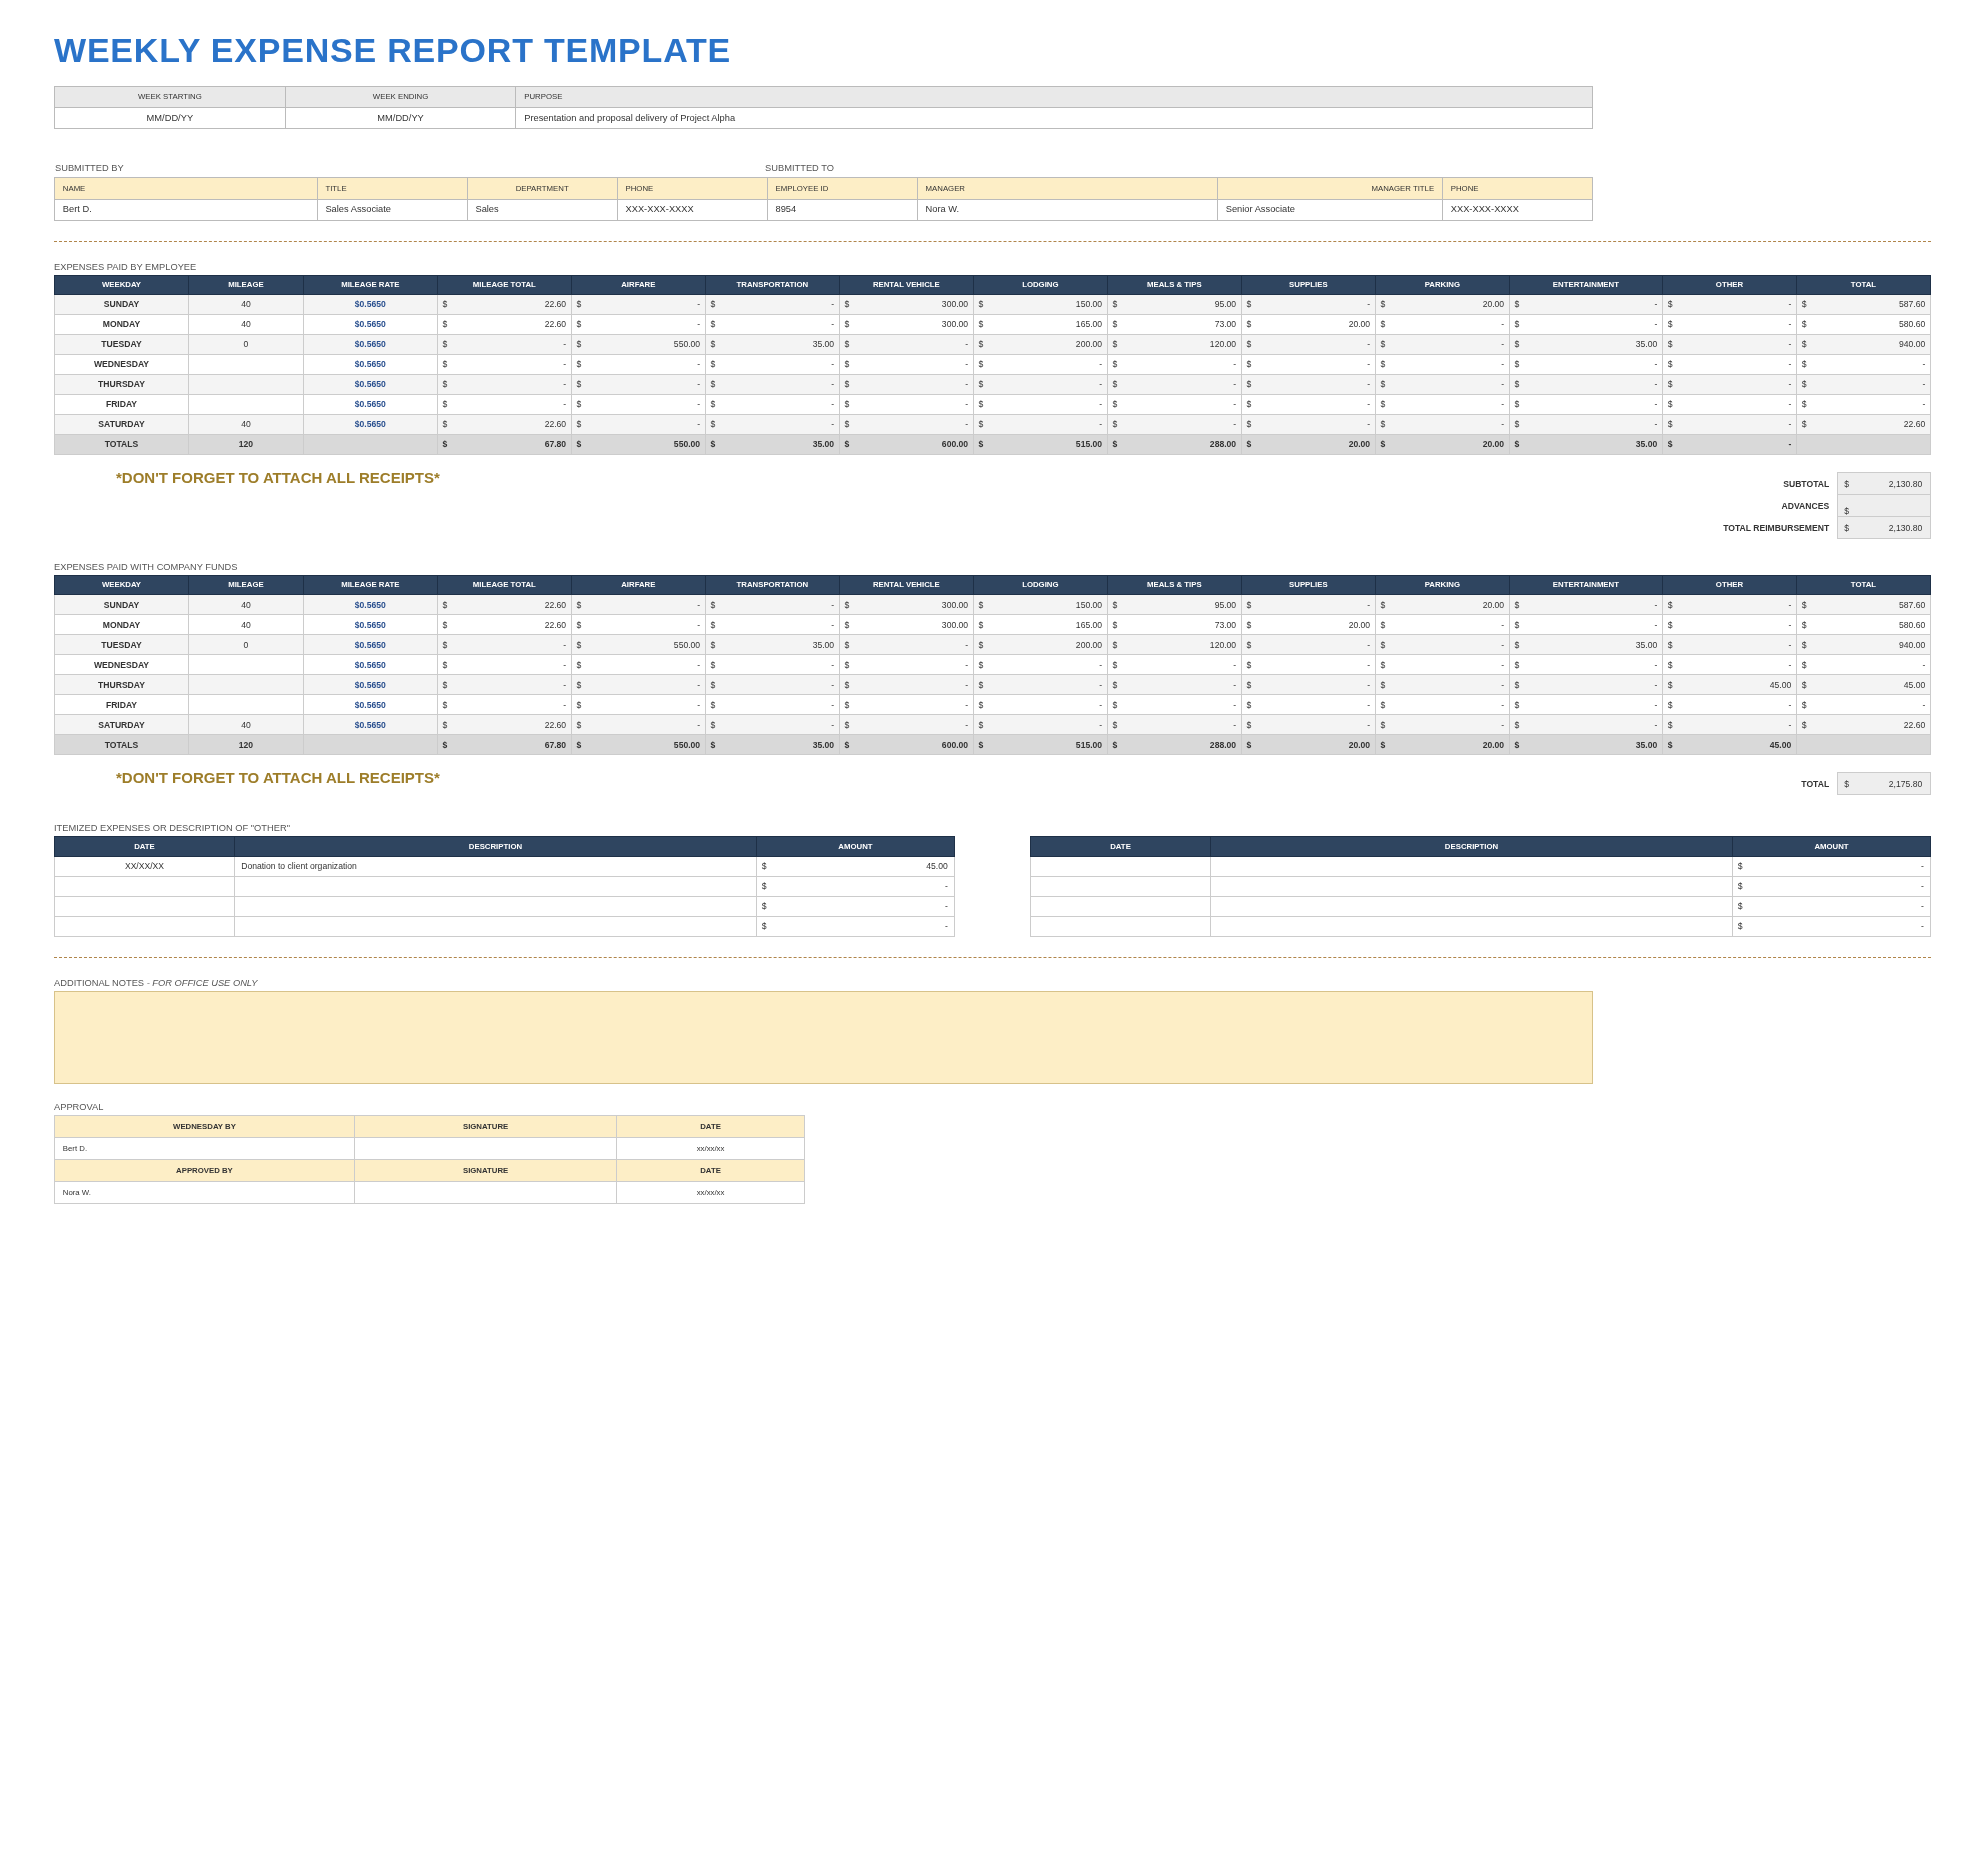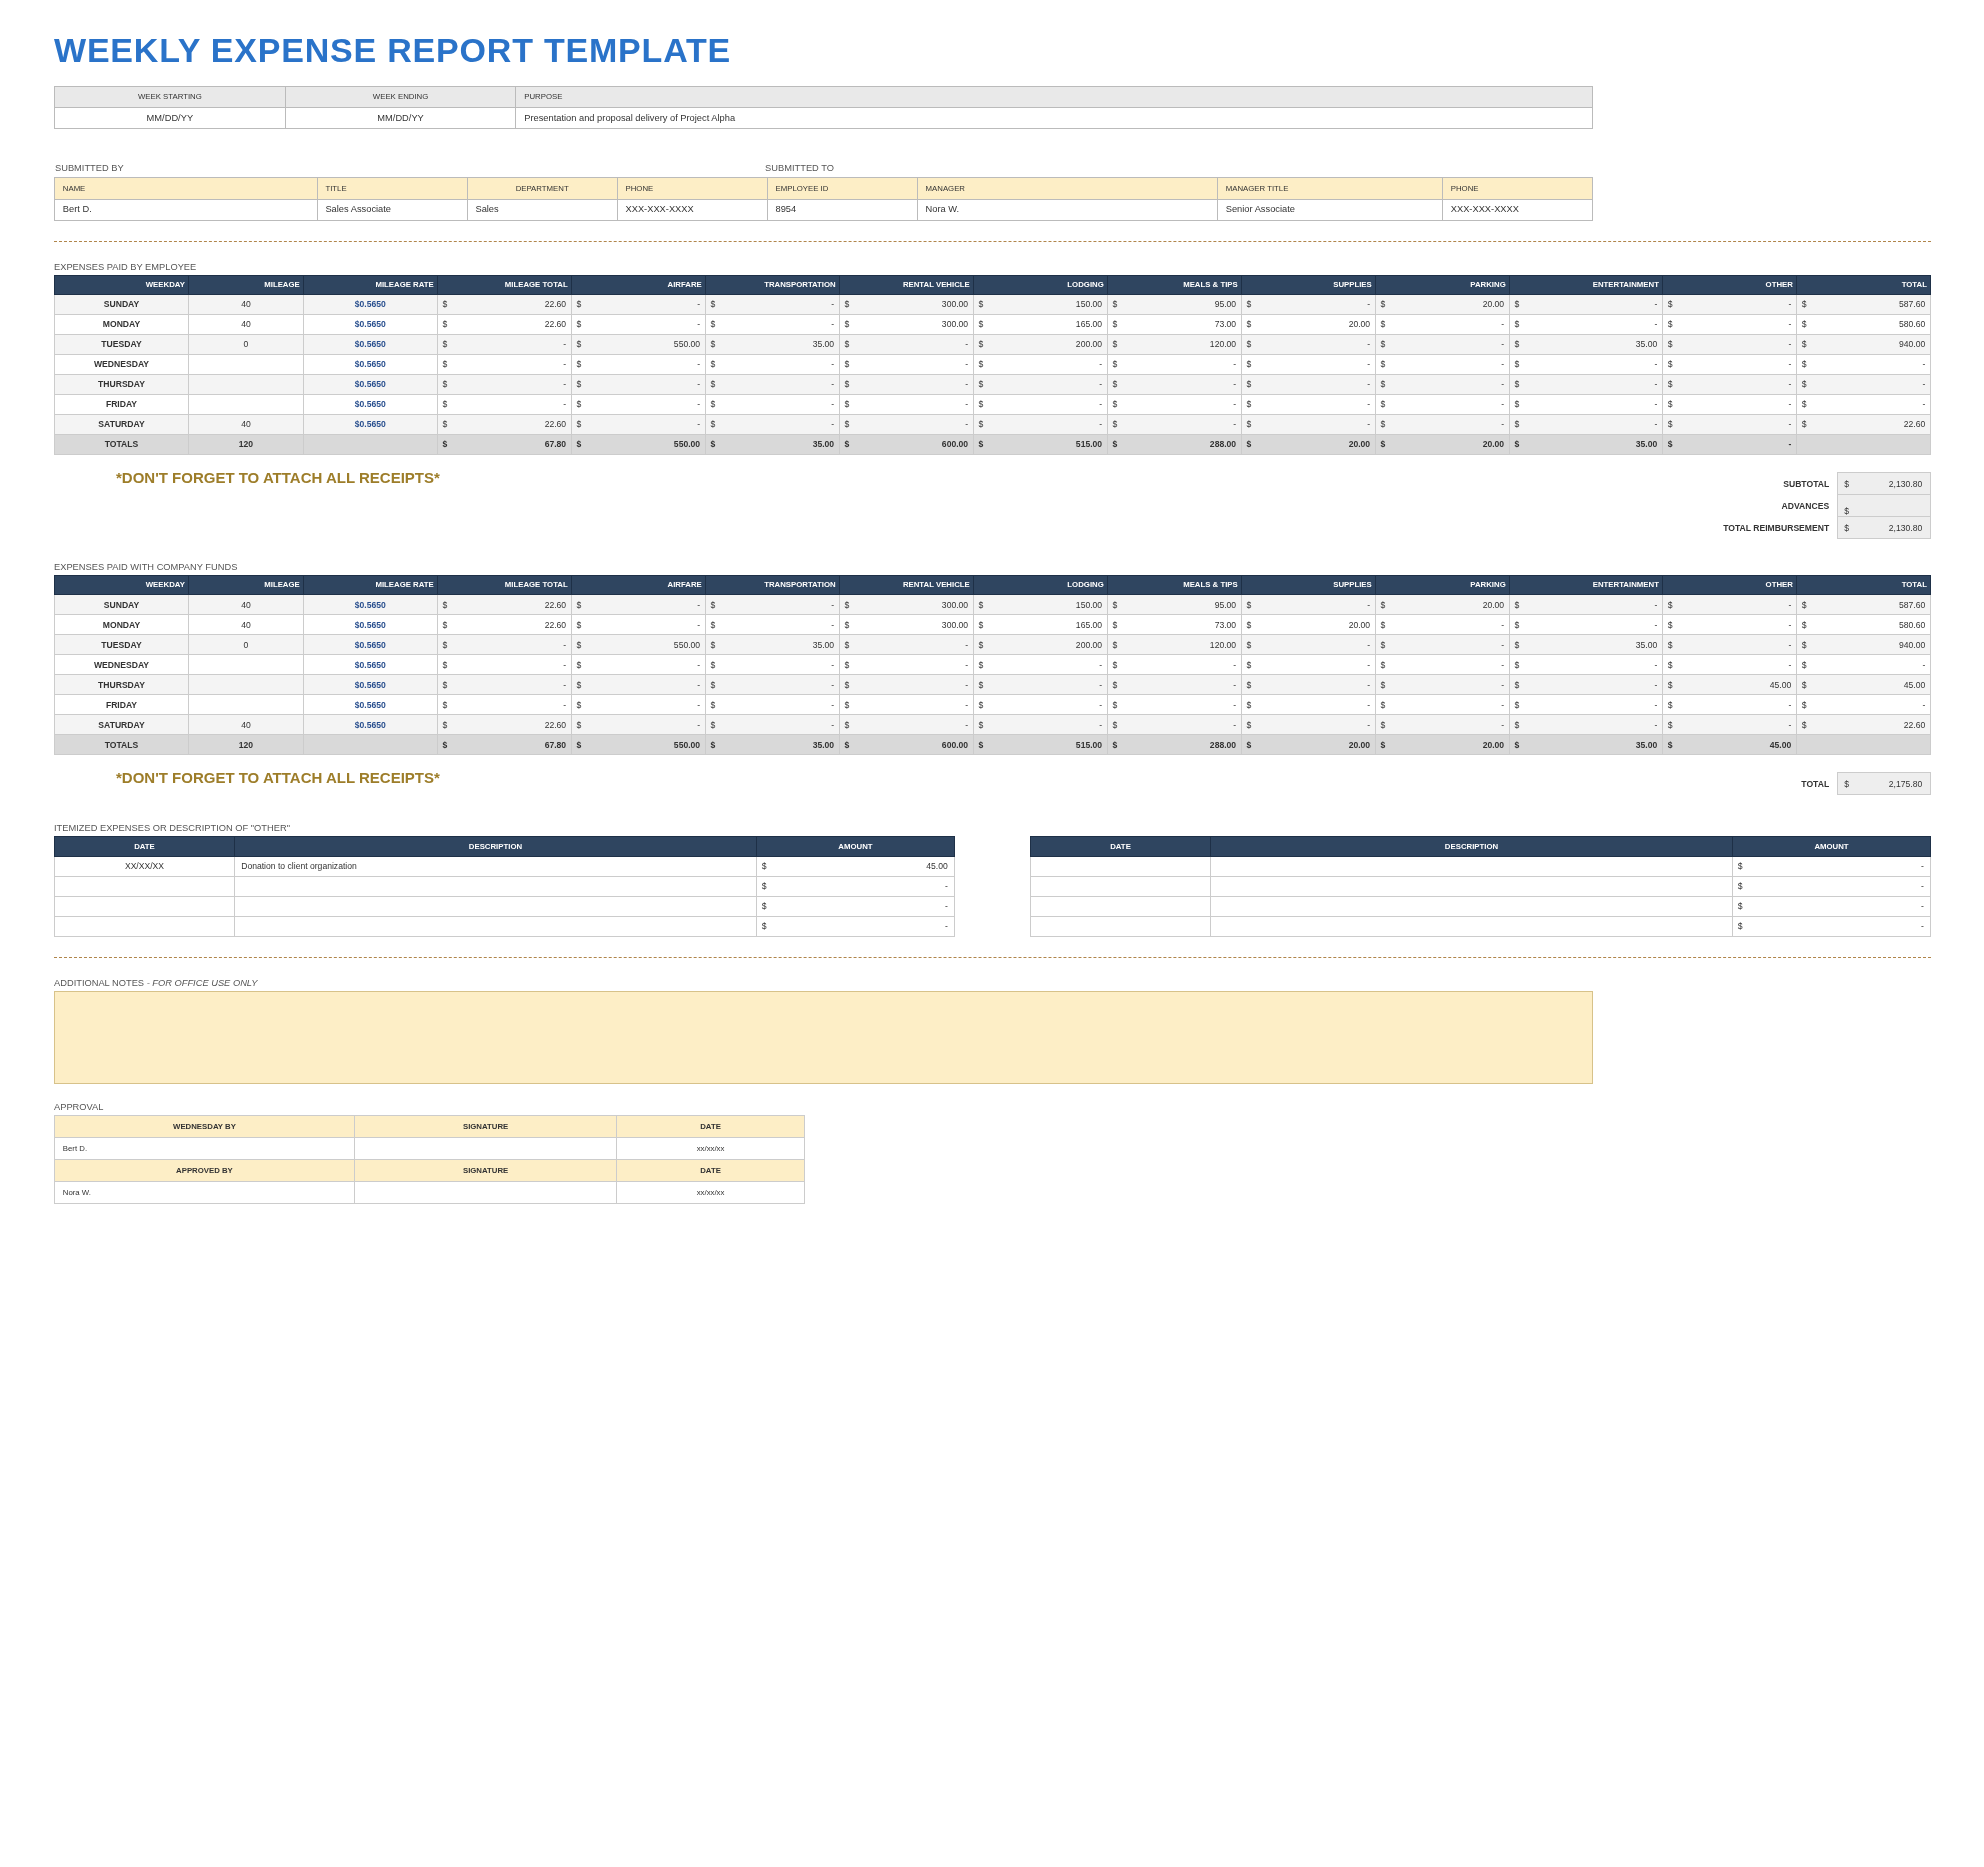--- a/index.html
+++ b/index.html
@@ -32,21 +32,21 @@
     font-weight:700;
   }
   table{border-collapse:collapse;}
   .cell{border:0.8px solid var(--border);padding:4.7px 7.8px;height:20px;line-height:11px;}
   .hdr-grey{background:#e9e9e9;font-size:7.8px;text-align:center;}
   .hdr-cream{background:var(--cream);font-size:7.8px;text-align:center;}
   .section-title{font-size:9.3px;color:#555;margin:14px 0 3.1px 0;}
   hr.dashed{border:none;border-top:1.6px dashed #b0854a;margin:20px 0;}
   
   .exp{width:100%;table-layout:fixed;}
-  .exp th{background:var(--row-dark);color:#fff;font-size:7.8px;font-weight:bold;padding:4.7px 3.1px;border:0.8px solid #1e3047;text-align:right;line-height:8.6px;}
+  .exp th{background:var(--row-dark);color:#fff;font-size:7.8px;font-weight:bold;padding:4.7px 3.1px;border:0.8px solid #1e3047;text-align:center;line-height:8.6px;}
   .exp td{border:0.8px solid #ccc;padding:3.1px 4.7px;height:20px;font-size:8.6px;}
   .exp td:first-child{font-weight:bold;text-align:center;}
   .exp tbody tr:nth-child(odd) td{background:var(--row-alt);}
   .exp tbody tr:nth-child(even) td{background:#fff;}
   .exp .rate{color:var(--rate-blue);font-weight:bold;text-align:center;}
   .exp .num{text-align:right;position:relative;padding-left:12.5px;}
   .exp .num::before{content:"$";position:absolute;left:4.7px;}
   .exp .center{text-align:center;}
   .exp tr.totals td{background:var(--row-total) !important;font-weight:bold;}
   .reminder{color:var(--reminder);font-weight:bold;font-size:15px;margin:14px 0 14px 62px;}
@@ -111,21 +111,21 @@
       <col style="width:8%">
     </colgroup>
   <tbody>
       <tr>
     <td class="cell hdr-cream" style="text-align:left">NAME</td>
     <td class="cell hdr-cream" style="text-align:left">TITLE</td>
     <td class="cell hdr-cream" style="text-align:center">DEPARTMENT</td>
     <td class="cell hdr-cream" style="text-align:left">PHONE</td>
     <td class="cell hdr-cream" style="text-align:left">EMPLOYEE ID</td>
     <td class="cell hdr-cream" style="text-align:left">MANAGER</td>
-    <td class="cell hdr-cream" style="text-align:left">MANAGER TITLE</td>
+    <td class="cell hdr-cream" style="text-align:right">MANAGER TITLE</td>
     <td class="cell hdr-cream" style="text-align:left">PHONE</td>
   </tr>
   <tr>
     <td class="cell">Bert D.</td>
     <td class="cell">Sales Associate</td>
     <td class="cell">Sales</td>
     <td class="cell">XXX-XXX-XXXX</td>
     <td class="cell">8954</td>
     <td class="cell">Nora W.</td>
     <td class="cell">Senior Associate</td>

